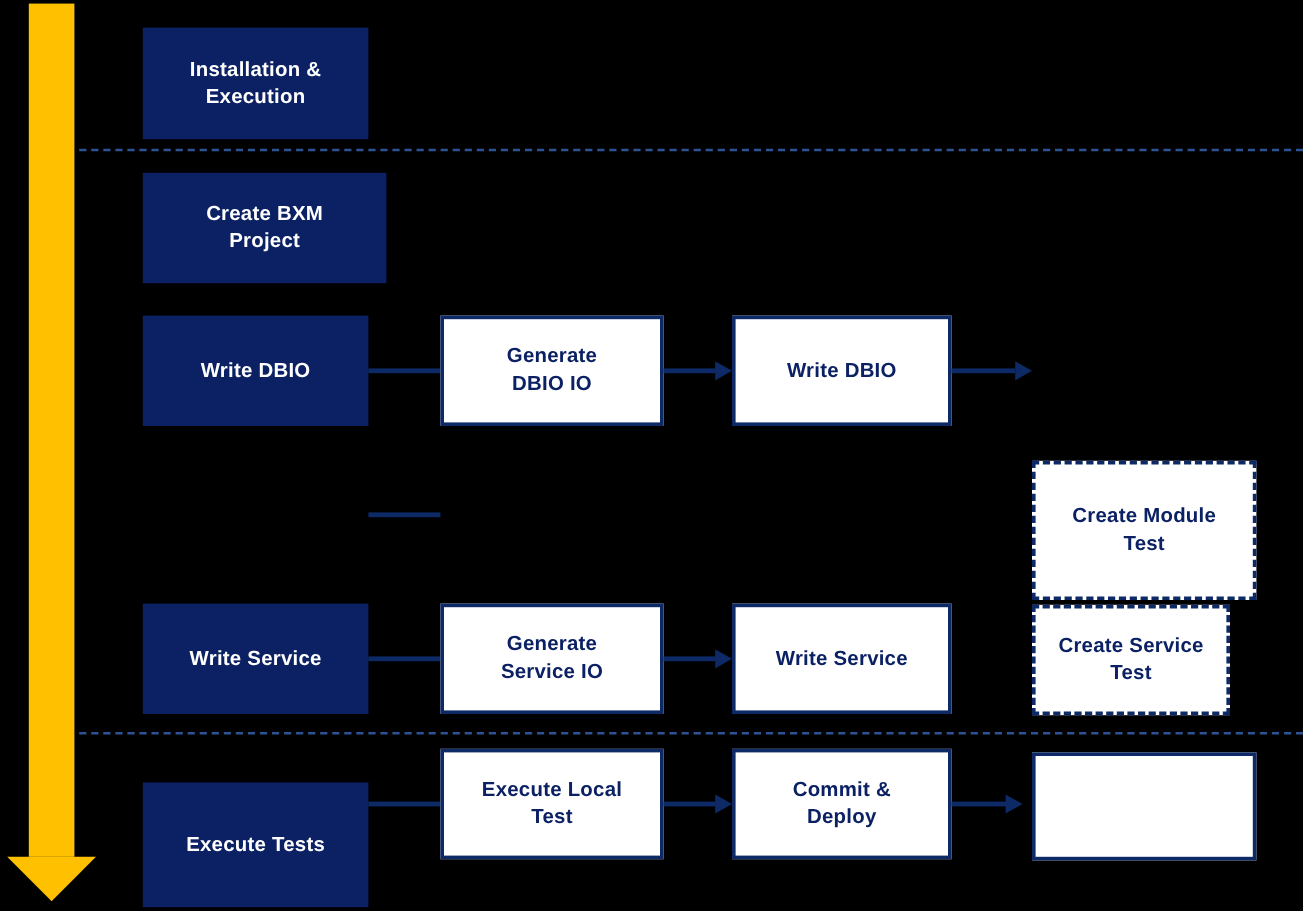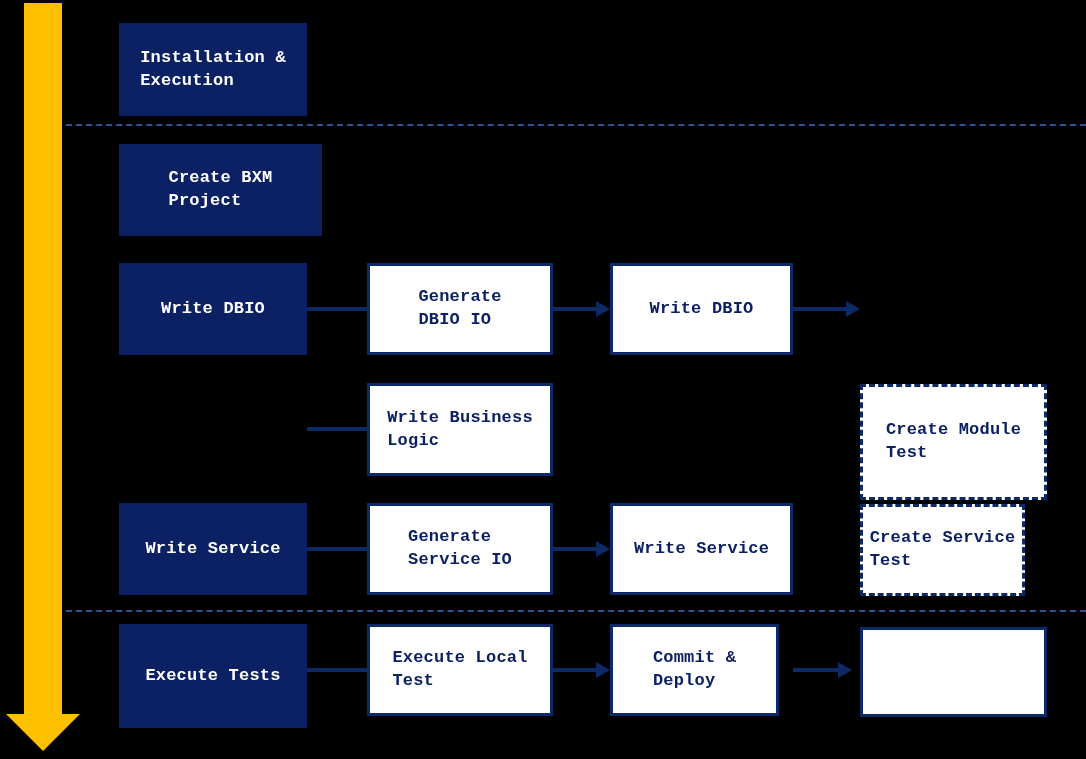--- a/index.html
+++ b/index.html
@@ -15,27 +15,26 @@
   .canvas{
     position:relative;
     width:1086px;height:759px;
     background:var(--background);
     overflow:hidden;
     font-family:"Liberation Sans", sans-serif;
   }
   .box{
     position:absolute;
     display:flex;align-items:center;justify-content:center;
-    text-align:left;
+    text-align:center;
     white-space:pre-line;
     font-weight:bold;
     font-size:17px;
     line-height:1.35;
     letter-spacing:0.2px;
-    font-family:Liberation Mono, monospace;
   }
   .stage{
     background:var(--navy);
     color:var(--white);
   }
   .step{
     background:var(--white);
     border:3px solid var(--box-border);
     color:var(--navy);
   }
@@ -75,51 +74,49 @@
 
   <div class="sep" style="top:124px"></div>
   <div class="sep" style="top:610px"></div>
 
   <div class="box stage" style="left:119px;top:23px;width:188px;height:93px">Installation &amp;
 Execution</div>
   <div class="box stage" style="left:119px;top:144px;width:203px;height:92px">Create BXM
 Project</div>
   <div class="box stage" style="left:119px;top:263px;width:188px;height:92px">Write DBIO</div>
   <div class="box stage" style="left:119px;top:503px;width:188px;height:92px">Write Service</div>
-  <div class="box stage" style="left:119px;top:624px;width:188px;height:104px">Execute Tests</div>
+  <div class="box stage" style="left:119px;top:652px;width:188px;height:104px">Execute Tests</div>
 
   <div class="hline" style="left:307px;top:307px;width:60px"></div>
   <div class="box step" style="left:367px;top:263px;width:186px;height:92px">Generate
 DBIO IO</div>
   <div class="hline" style="left:553px;top:307px;width:44px"></div>
   <div class="ahead" style="left:596px;top:301px"></div>
   <div class="box step" style="left:610px;top:263px;width:183px;height:92px">Write DBIO</div>
   <div class="hline" style="left:793px;top:307px;width:53px"></div>
   <div class="ahead" style="left:846px;top:301px"></div>
 
   <div class="hline" style="left:307px;top:427px;width:60px"></div>
-  <div class="box step" style="left:367px;top:383px;width:186px;height:93px">Write Business
-Logic</div>
   <div class="box step dashed" style="left:860px;top:384px;width:187px;height:116px">Create Module
 Test</div>
 
   <div class="hline" style="left:307px;top:547px;width:60px"></div>
   <div class="box step" style="left:367px;top:503px;width:186px;height:92px">Generate
 Service IO</div>
   <div class="hline" style="left:553px;top:547px;width:44px"></div>
   <div class="ahead" style="left:596px;top:541px"></div>
   <div class="box step" style="left:610px;top:503px;width:183px;height:92px">Write Service</div>
   <div class="box step dashed" style="left:860px;top:504px;width:165px;height:92px">Create Service
 Test</div>
 
   <div class="hline" style="left:307px;top:668px;width:60px"></div>
   <div class="box step" style="left:367px;top:624px;width:186px;height:92px">Execute Local
 Test</div>
   <div class="hline" style="left:553px;top:668px;width:44px"></div>
   <div class="ahead" style="left:596px;top:662px"></div>
-  <div class="box step" style="left:610px;top:624px;width:169px;height:92px">Commit &amp;
+  <div class="box step" style="left:610px;top:624px;width:183px;height:92px">Commit &amp;
 Deploy</div>
   <div class="hline" style="left:793px;top:668px;width:46px"></div>
   <div class="ahead" style="left:838px;top:662px"></div>
 
   <div class="box step" style="left:860px;top:627px;width:187px;height:90px"></div>
 
 </div>
 
 </body></html>

